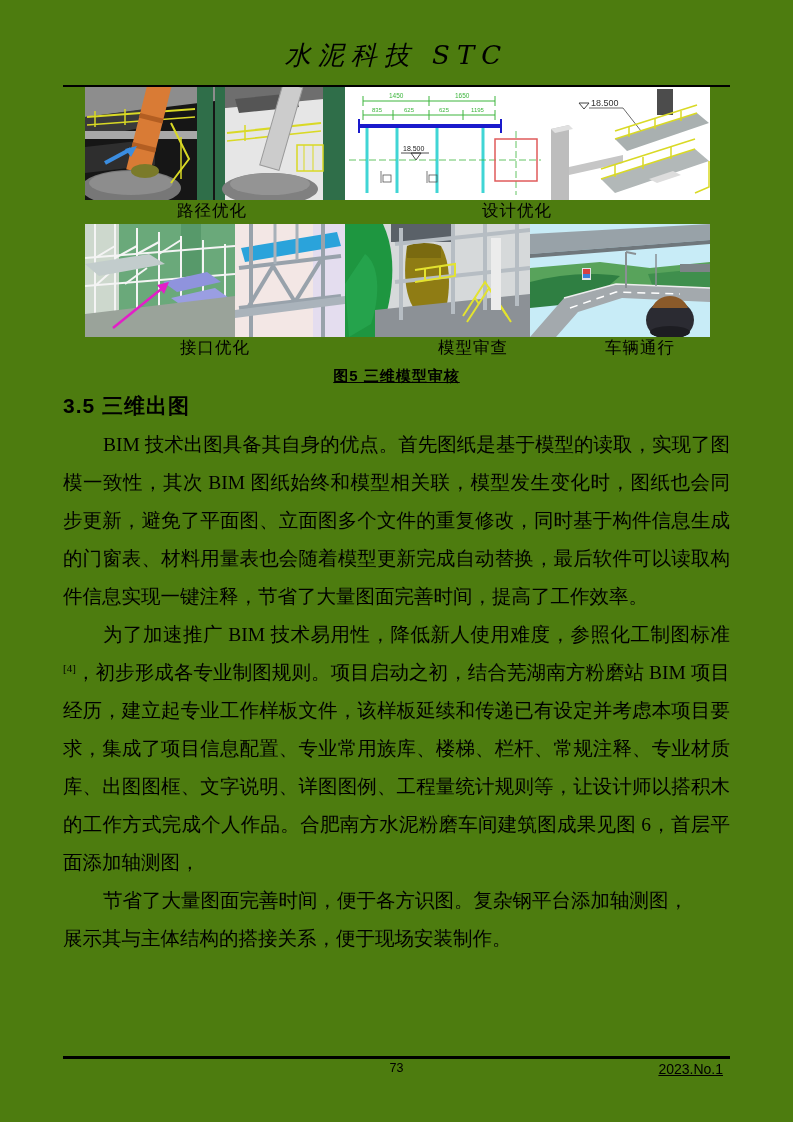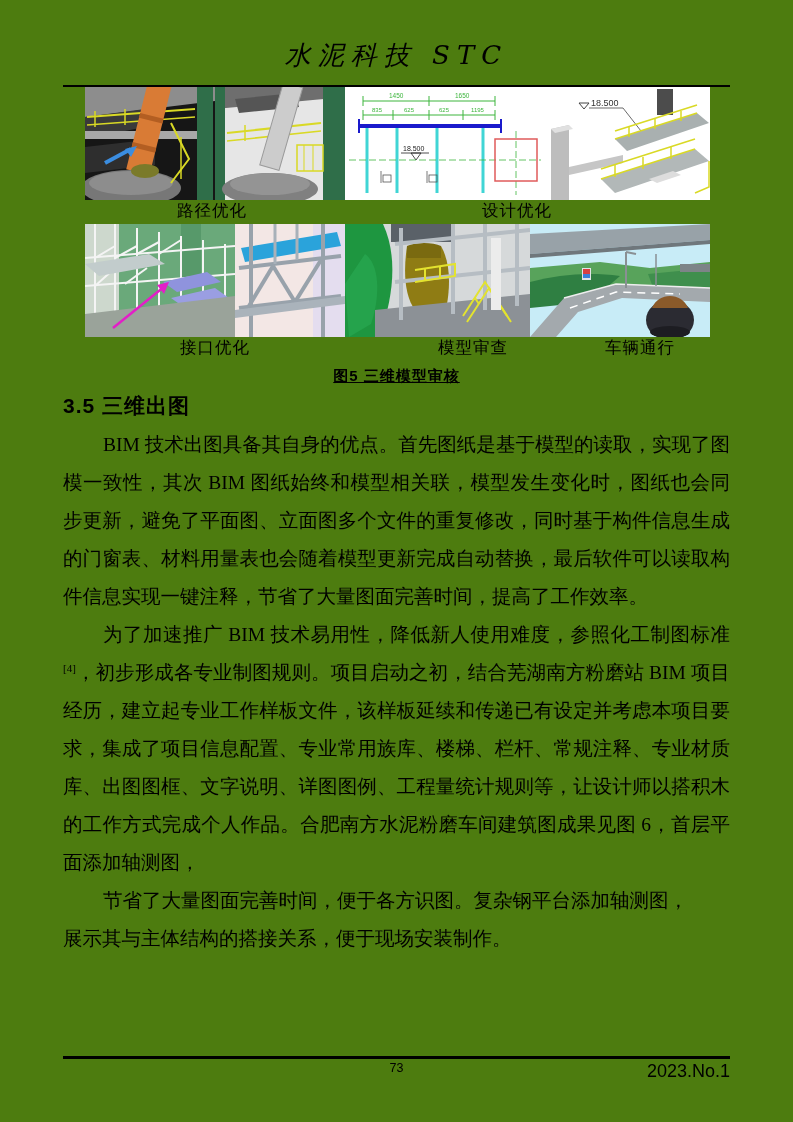--- a/index.html
+++ b/index.html
@@ -72,23 +72,24 @@
   .footer-rule{
     position:absolute;top:1056px;left:63px;width:667px;
     border-top:3px solid #000;height:0;
   }
   .footer-page-number{
     position:absolute;top:1061px;left:0;right:0;
     text-align:center;font-size:12.5px;
     font-family:"Liberation Sans","DejaVu Sans",sans-serif;
   }
   .footer-issue{
-    position:absolute;top:1061px;right:63px;
-    font-size:18px;
+    position:absolute;top:1061px;right:70px;
+    font-size:14px;
     font-family:"Liberation Sans","DejaVu Sans",sans-serif;
+    text-decoration:underline;
   }
   .cad-text{font-family:"Liberation Sans","DejaVu Sans",sans-serif;}
 </style>
 </head>
 <body>
 
 <div class="page">
 
   <div class="journal-title">水泥科技 STC</div>
   <div class="header-rule"></div>

